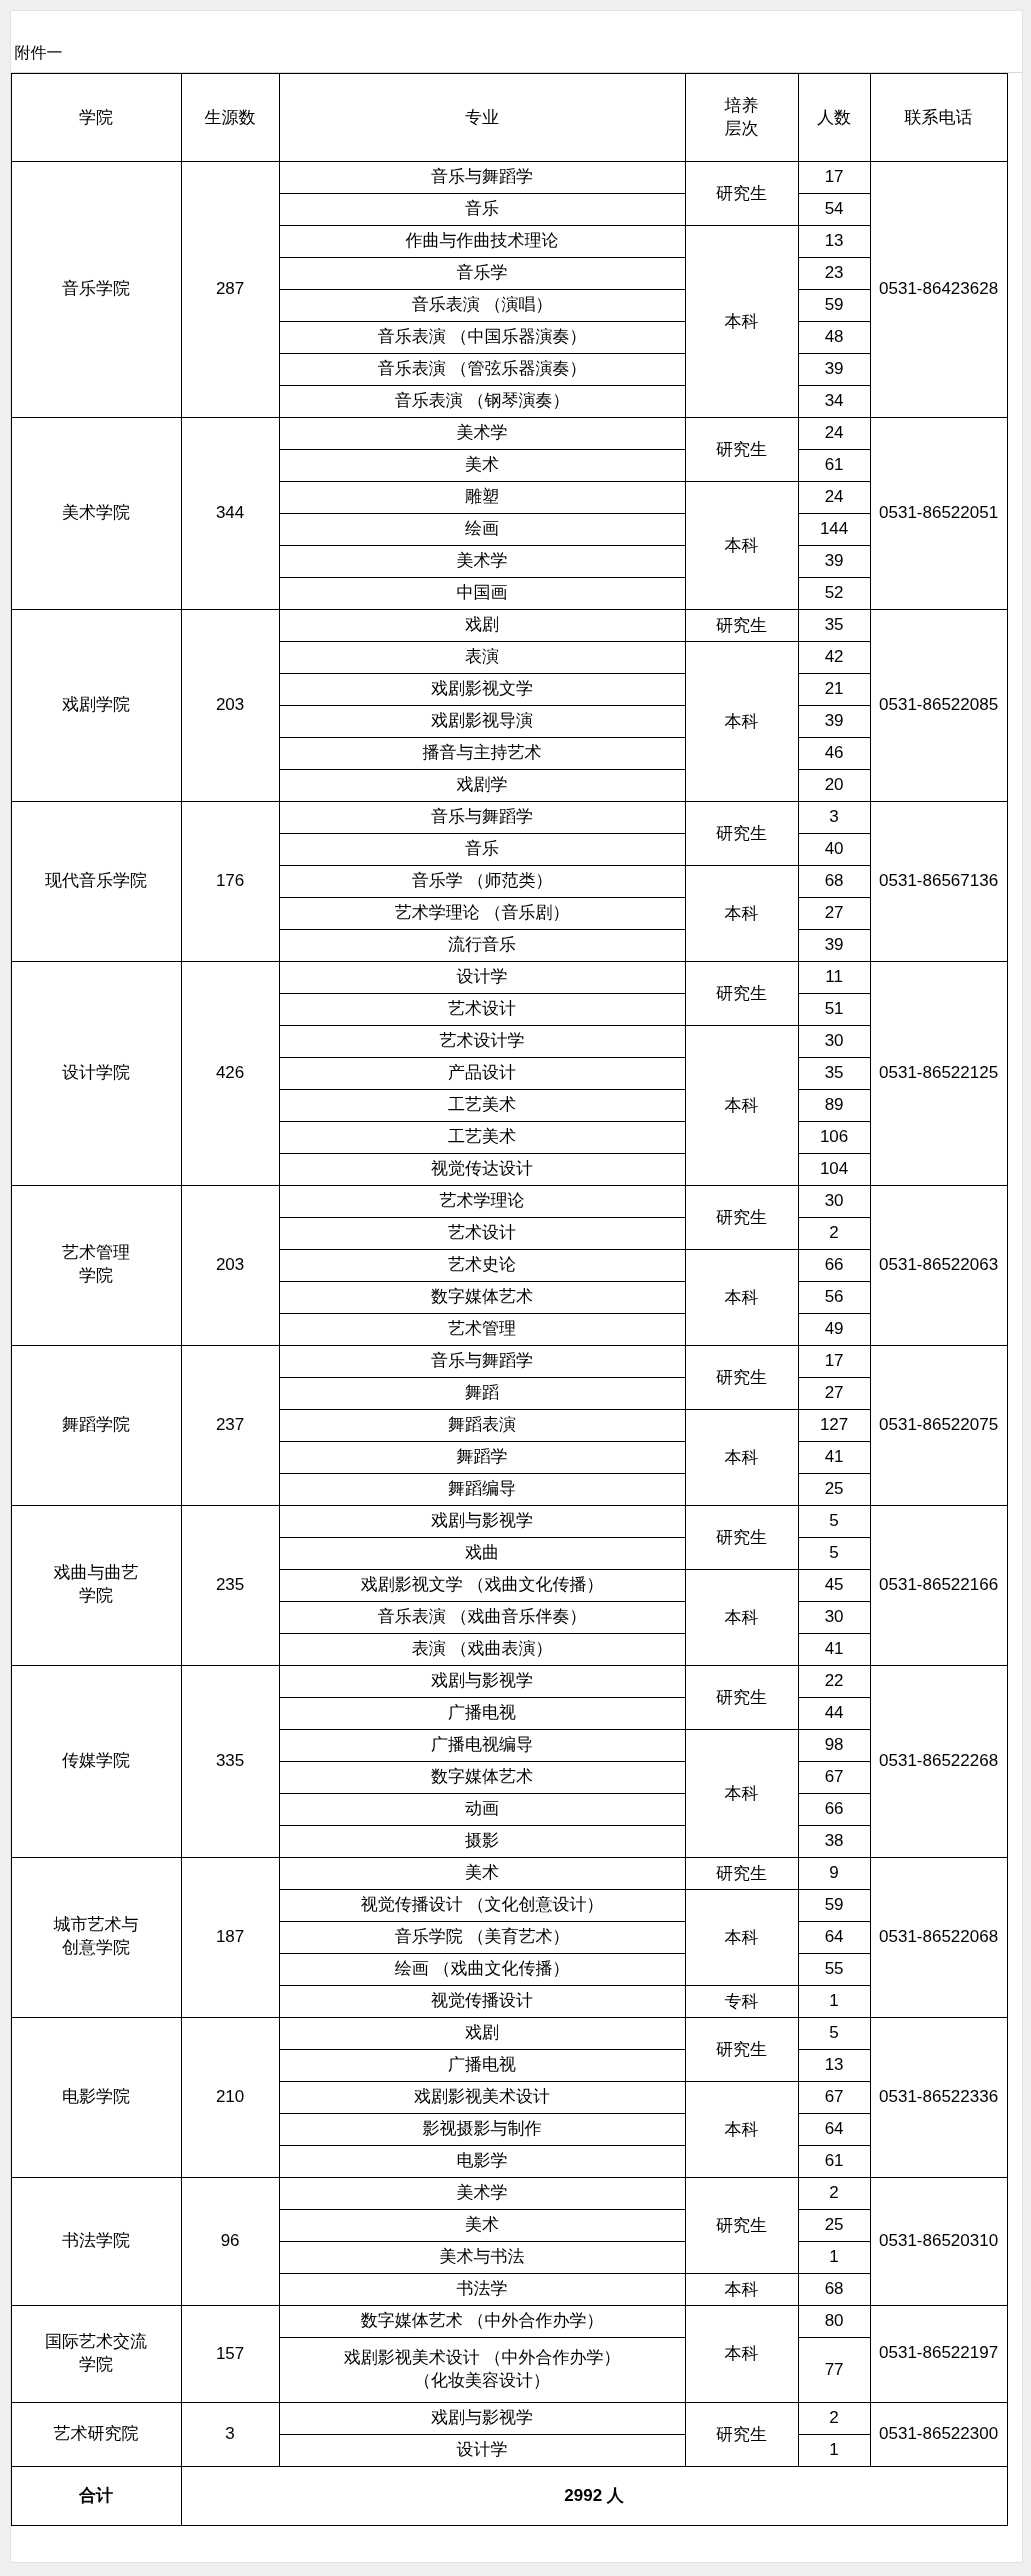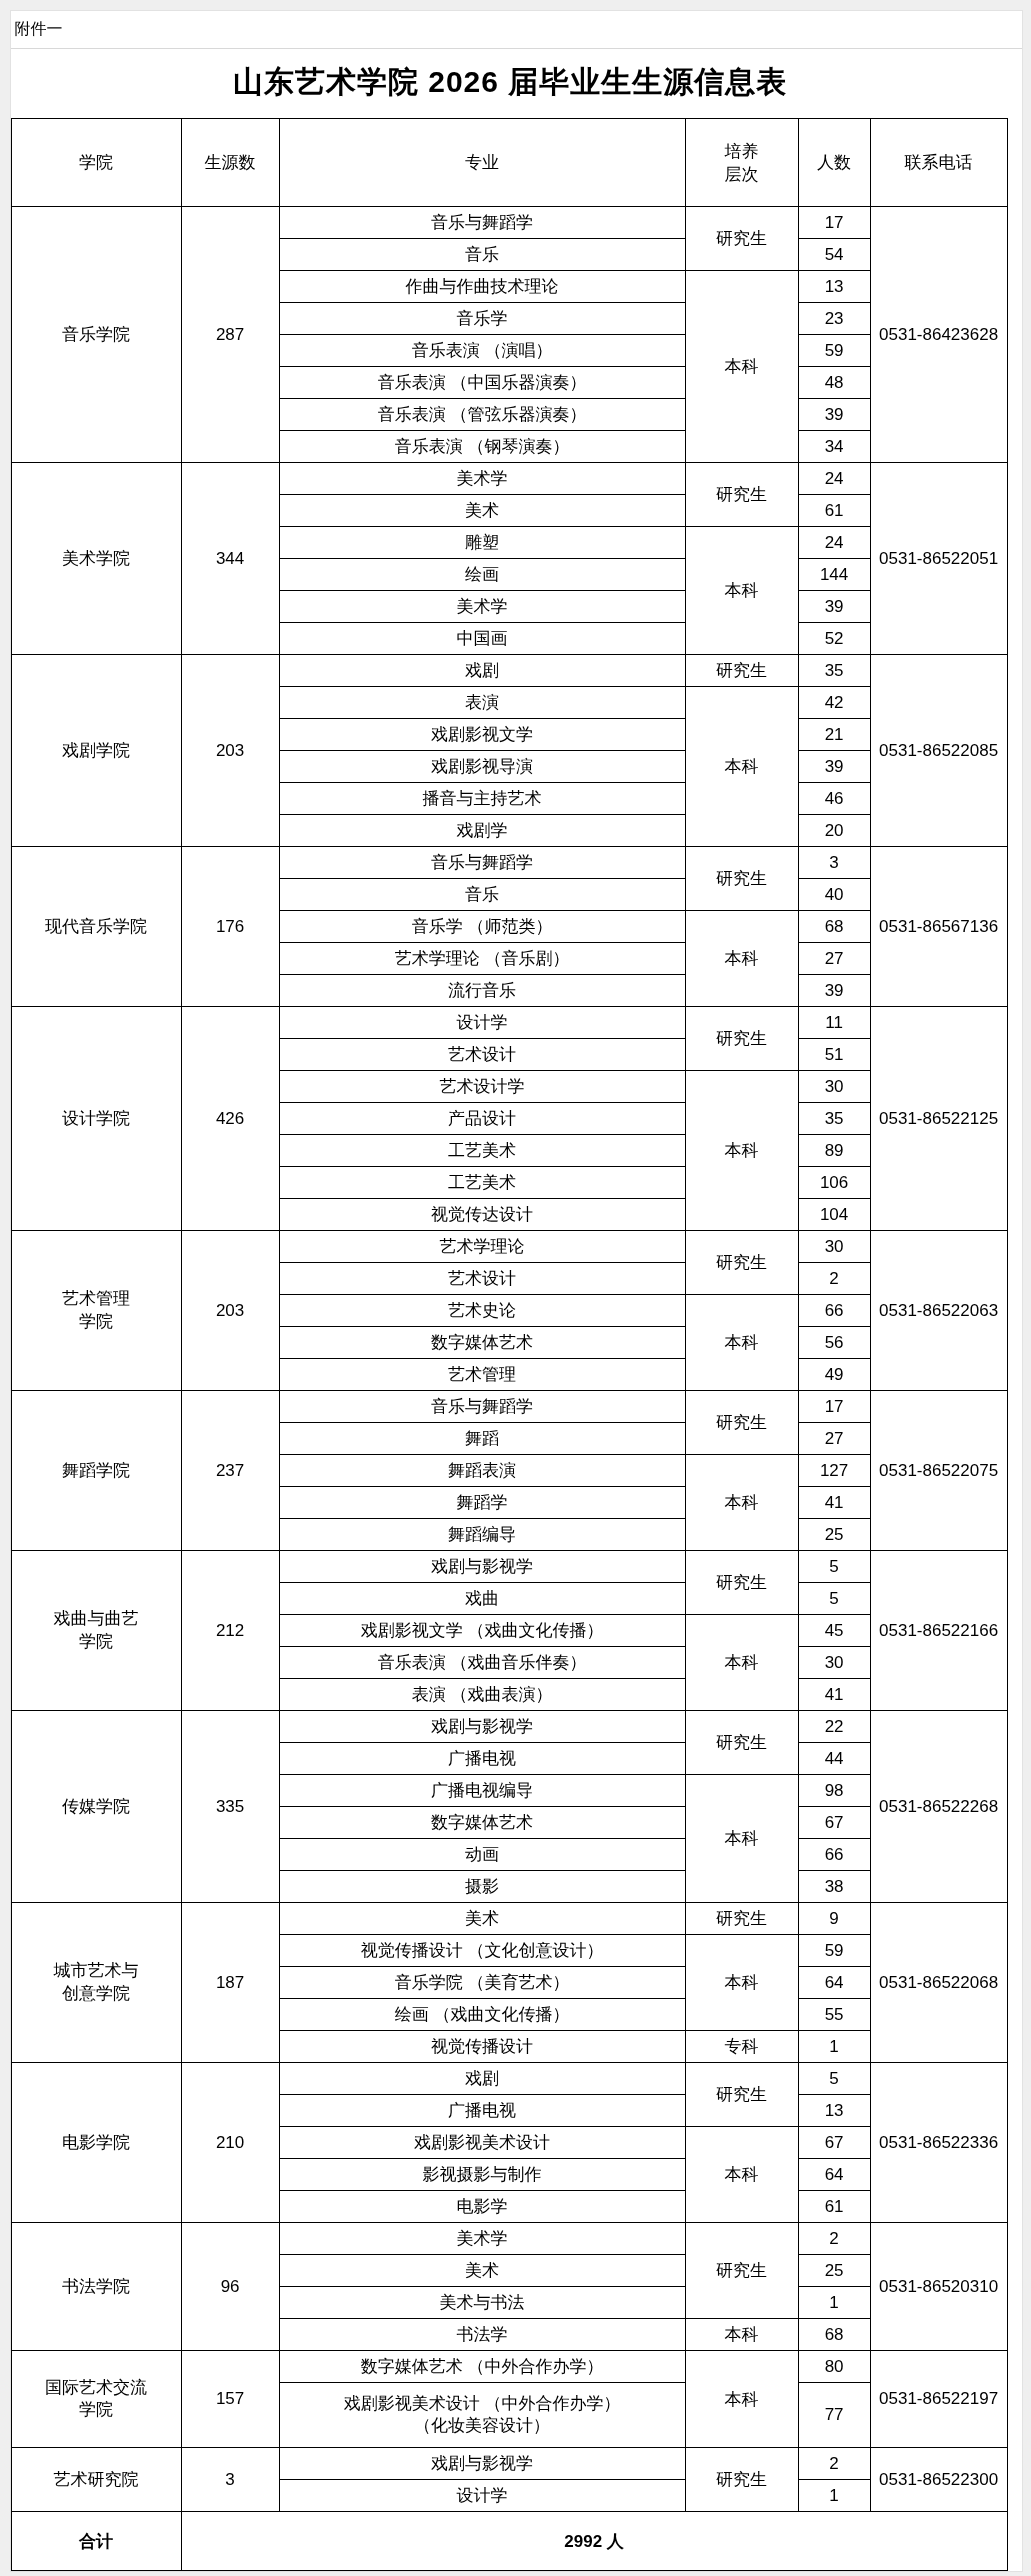--- a/index.html
+++ b/index.html
@@ -14,20 +14,21 @@
     width: 1013px;
     margin: 0 auto;
     background: #ffffff;
     min-height: 2553px;
     border: 1px solid #e2e2e2;
   }
   .attachment-row {
     font-size: 16px;
     padding: 8.6px 3.8px 7.6px 3.8px;
     border-bottom: 1px solid #d8d8d8;
+    margin-top: 24px;
   }
   .title-row {
     width: 999px;
     text-align: center;
     font-size: 30px;
     font-weight: bold;
     padding: 13.4px 0 15.3px 0;
     letter-spacing: 1px;
   }
   table.main {
@@ -60,21 +61,20 @@
     padding: 1.9px 7.6px;
   }
   tfoot tr { height: 59px; font-weight: bold; }
   tfoot td { border-top: 1.9px solid #000; }
 </style>
 </head>
 <body>
 
 <div class="page">
   <div class="attachment-row">附件一</div>
-  <div class="title-row">山东艺术学院 2026 届毕业生生源信息表</div>
 
   <table class="main">
     <colgroup>
       <col style="width:170px">
       <col style="width:98px">
       <col style="width:406px">
       <col style="width:113px">
       <col style="width:72px">
       <col style="width:137px">
     </colgroup>
@@ -291,21 +291,21 @@
           <td class="major-cell">舞蹈学</td>
           <td class="num-cell">41</td>
         </tr>
         <tr>
           <td class="major-cell">舞蹈编导</td>
           <td class="num-cell">25</td>
         </tr>
         <tr class="section-start">
           <td rowspan="5" class="college-cell">戏曲与曲艺
 学院</td>
-          <td rowspan="5" class="count-cell">212</td>
+          <td rowspan="5" class="count-cell">235</td>
           <td class="major-cell">戏剧与影视学</td>
           <td rowspan="2" class="level-cell">研究生</td>
           <td class="num-cell">5</td>
           <td rowspan="5" class="phone-cell">0531-86522166</td>
         </tr>
         <tr>
           <td class="major-cell">戏曲</td>
           <td class="num-cell">5</td>
         </tr>
         <tr>

